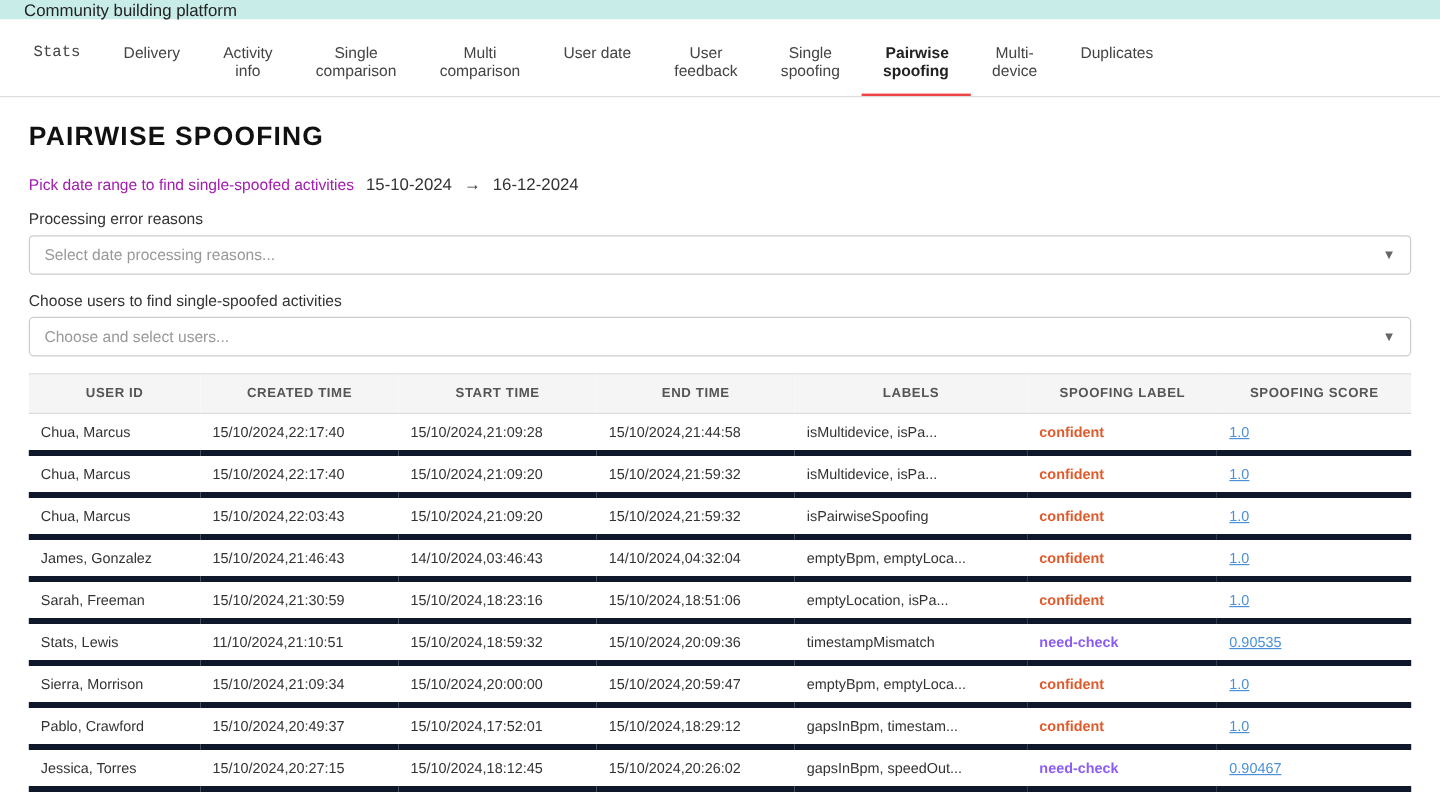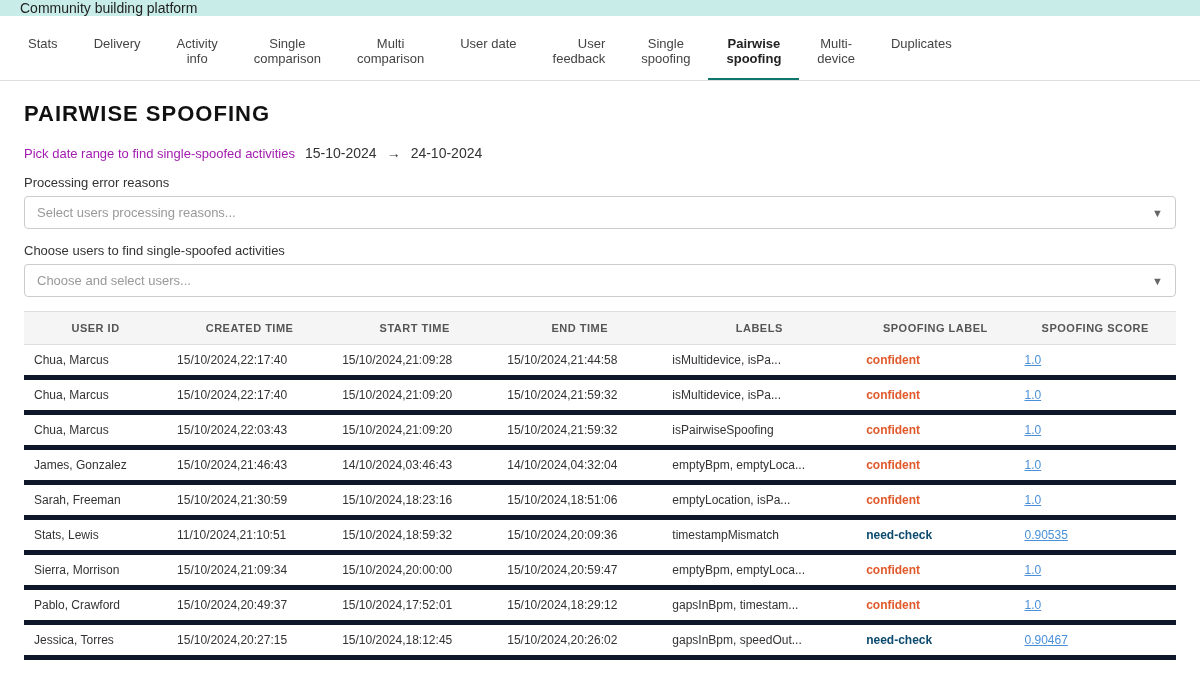--- a/index.html
+++ b/index.html
@@ -24,23 +24,24 @@
       padding: 12px 18px;
       font-size: 13px;
       cursor: pointer;
       color: #444;
       text-align: center;
       white-space: nowrap;
       border-bottom: 2px solid transparent;
       user-select: none;
     }
     .tab.active {
-      border-bottom: 2px solid #0f766e;
+      border-bottom: 2px solid #ef4444;
       color: #222;
       font-weight: 600;
+      text-align: right;
     }
 
     .main-content {
       padding: 20px 24px;
     }
 
     .page-title {
       font-size: 22px;
       font-weight: 700;
       letter-spacing: 1px;
@@ -109,65 +110,65 @@
     }
     tbody tr {
       border-bottom: 5px solid #0f172a;
     }
     tbody td {
       padding: 8px 10px;
       color: #333;
       font-size: 12px;
     }
     .label-confident { color: #e05a2b; font-weight: 600; font-size: 12px; }
-    .label-need-check { color: #0c4a6e; font-weight: 600; font-size: 12px; }
+    .label-need-check { color: #8b5cf6; font-weight: 600; font-size: 12px; }
     .score-link { color: #4a90d9; text-decoration: underline; cursor: pointer; font-size: 12px; }
   </style>
 </head>
 <body>
 
 <div class="top-bar">
   <span>Community building platform</span>
 </div>
 
 <div class="tabs-container">
 
-<div class="tab" style="white-space: pre;">Stats</div>
+<div class="tab" style="white-space: pre; font-family: Liberation Mono, monospace;">Stats</div>
     <div class="tab" style="white-space: pre;">Delivery</div>
     <div class="tab" style="white-space: pre;">Activity
 info</div>
     <div class="tab" style="white-space: pre;">Single
 comparison</div>
     <div class="tab" style="white-space: pre;">Multi
 comparison</div>
     <div class="tab" style="white-space: pre;">User date</div>
-    <div class="tab" style="white-space: pre; text-align: right;">User
+    <div class="tab" style="white-space: pre;">User
 feedback</div>
     <div class="tab" style="white-space: pre;">Single
 spoofing</div>
     <div class="tab active" style="white-space: pre;">Pairwise
 spoofing</div>
     <div class="tab" style="white-space: pre;">Multi-
 device</div>
     <div class="tab" style="white-space: pre;">Duplicates</div>
   </div>
 
 <div class="main-content">
   <div class="page-title">PAIRWISE SPOOFING</div>
 
   <div class="date-row">
     <span class="date-label">Pick date range to find single-spoofed activities</span>
     <span class="date-value">15-10-2024</span>
     <span class="date-arrow">→</span>
-    <span class="date-value">24-10-2024</span>
+    <span class="date-value">16-12-2024</span>
   </div>
 
   <div class="section-label">Processing error reasons</div>
   <div class="dropdown">
-    <span>Select users processing reasons...</span>
+    <span>Select date processing reasons...</span>
     <span class="dropdown-arrow">▼</span>
   </div>
 
   <div class="section-label">Choose users to find single-spoofed activities</div>
   <div class="dropdown">
     <span>Choose and select users...</span>
     <span class="dropdown-arrow">▼</span>
   </div>
 
   <div class="table-section">

